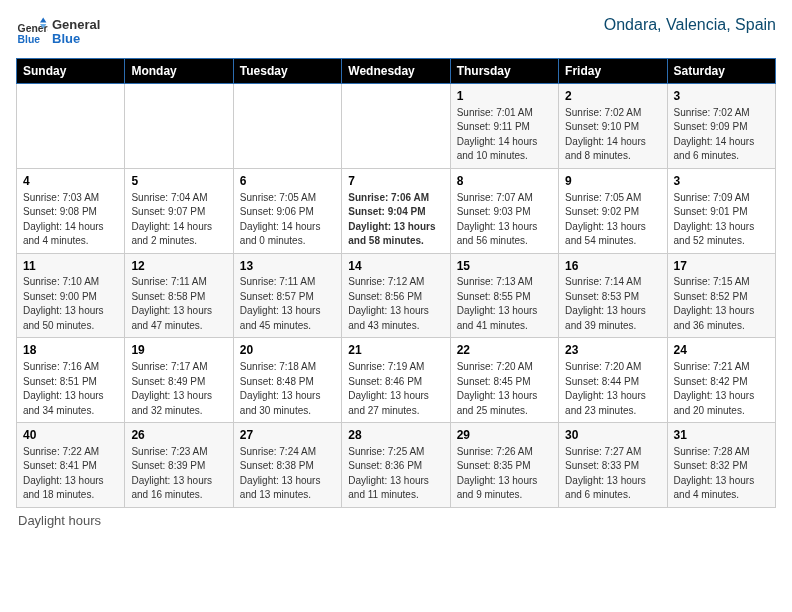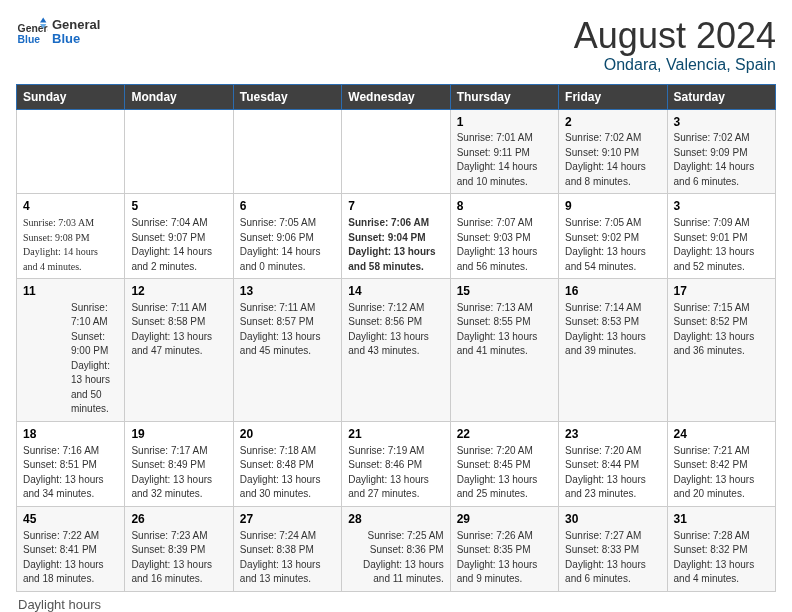--- a/index.html
+++ b/index.html
@@ -42,21 +42,21 @@
       color: #0c4a6e;
       font-weight: normal;
     }
     table {
       width: 100%;
       border-collapse: collapse;
       font-size: 10.5px;
       table-layout: fixed;
     }
     thead tr th {
-      background-color: #404040;
+      background-color: #000000;
       color: #fff;
       text-align: left;
       padding: 5px 6px;
       font-size: 12px;
       font-weight: 600;
       border: 1px solid #2b6cb0;
     }
     tbody tr td {
       vertical-align: top;
       padding: 4px 6px;
@@ -100,21 +100,20 @@
         <text x="2" y="34" font-size="13" font-weight="bold" fill="#1a6bc4">Blue</text>
         <polygon points="30,8 38,8 34,2" fill="#1a6bc4"></polygon>
         <polygon points="30,10 38,10 34,16" fill="#6aaee8"></polygon>
       </svg>
       <div>
         <div style="font-size:13px; font-weight:bold; color:#333; line-height:1.1;">General</div>
         <div style="font-size:13px; font-weight:bold; color:#1a6bc4; line-height:1.1;">Blue</div>
       </div>
     </div>
     <div class="title-block">
-      <div class="main-title">August 2024</div>
       <div class="subtitle">Ondara, Valencia, Spain</div>
     </div>
   </div>
 
   <table>
     <thead>
       <tr>
       <th>Sunday</th>
           <th>Monday</th>
           <th>Tuesday</th>
@@ -148,21 +147,21 @@
             <span class="day-num">3</span>
             <div class="day-info" style="white-space: pre-line;">Sunrise: 7:02 AM
 Sunset: 9:09 PM
 Daylight: 14 hours
 and 6 minutes.</div>
           </td>
         </tr>
         <tr>
           <td>
             <span class="day-num">4</span>
-            <div class="day-info" style="white-space: pre-line; font-family: Liberation Serif, serif;">Sunrise: 7:03 AM
+            <div class="day-info" style="white-space: pre-line;">Sunrise: 7:03 AM
 Sunset: 9:08 PM
 Daylight: 14 hours
 and 4 minutes.</div>
           </td>
           <td>
             <span class="day-num">5</span>
             <div class="day-info" style="white-space: pre-line;">Sunrise: 7:04 AM
 Sunset: 9:07 PM
 Daylight: 14 hours
 and 2 minutes.</div>
@@ -199,21 +198,21 @@
             <span class="day-num">3</span>
             <div class="day-info" style="white-space: pre-line;">Sunrise: 7:09 AM
 Sunset: 9:01 PM
 Daylight: 13 hours
 and 52 minutes.</div>
           </td>
         </tr>
         <tr>
           <td>
             <span class="day-num">11</span>
-            <div class="day-info" style="white-space: pre-line; margin-left: 48px;">Sunrise: 7:10 AM
+            <div class="day-info" style="white-space: pre-line;">Sunrise: 7:10 AM
 Sunset: 9:00 PM
 Daylight: 13 hours
 and 50 minutes.</div>
           </td>
           <td>
             <span class="day-num">12</span>
             <div class="day-info" style="white-space: pre-line;">Sunrise: 7:11 AM
 Sunset: 8:58 PM
 Daylight: 13 hours
 and 47 minutes.</div>
@@ -300,21 +299,21 @@
           <td>
             <span class="day-num">24</span>
             <div class="day-info" style="white-space: pre-line;">Sunrise: 7:21 AM
 Sunset: 8:42 PM
 Daylight: 13 hours
 and 20 minutes.</div>
           </td>
         </tr>
         <tr>
           <td>
-            <span class="day-num">45</span>
+            <span class="day-num">40</span>
             <div class="day-info" style="white-space: pre-line;">Sunrise: 7:22 AM
 Sunset: 8:41 PM
 Daylight: 13 hours
 and 18 minutes.</div>
           </td>
           <td>
             <span class="day-num">26</span>
             <div class="day-info" style="white-space: pre-line;">Sunrise: 7:23 AM
 Sunset: 8:39 PM
 Daylight: 13 hours
@@ -322,21 +321,21 @@
           </td>
           <td>
             <span class="day-num">27</span>
             <div class="day-info" style="white-space: pre-line;">Sunrise: 7:24 AM
 Sunset: 8:38 PM
 Daylight: 13 hours
 and 13 minutes.</div>
           </td>
           <td>
             <span class="day-num">28</span>
-            <div class="day-info" style="white-space: pre-line; text-align: right;">Sunrise: 7:25 AM
+            <div class="day-info" style="white-space: pre-line;">Sunrise: 7:25 AM
 Sunset: 8:36 PM
 Daylight: 13 hours
 and 11 minutes.</div>
           </td>
           <td>
             <span class="day-num">29</span>
             <div class="day-info" style="white-space: pre-line;">Sunrise: 7:26 AM
 Sunset: 8:35 PM
 Daylight: 13 hours
 and 9 minutes.</div>

